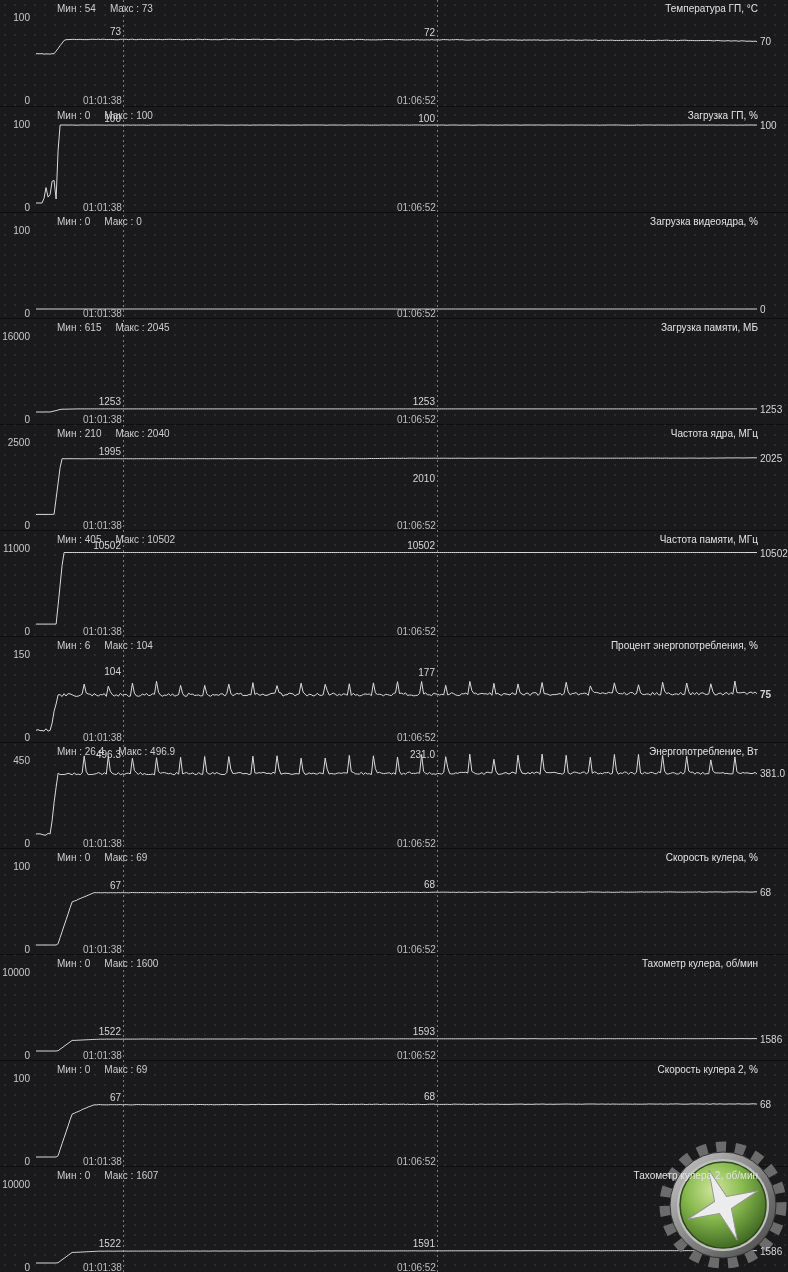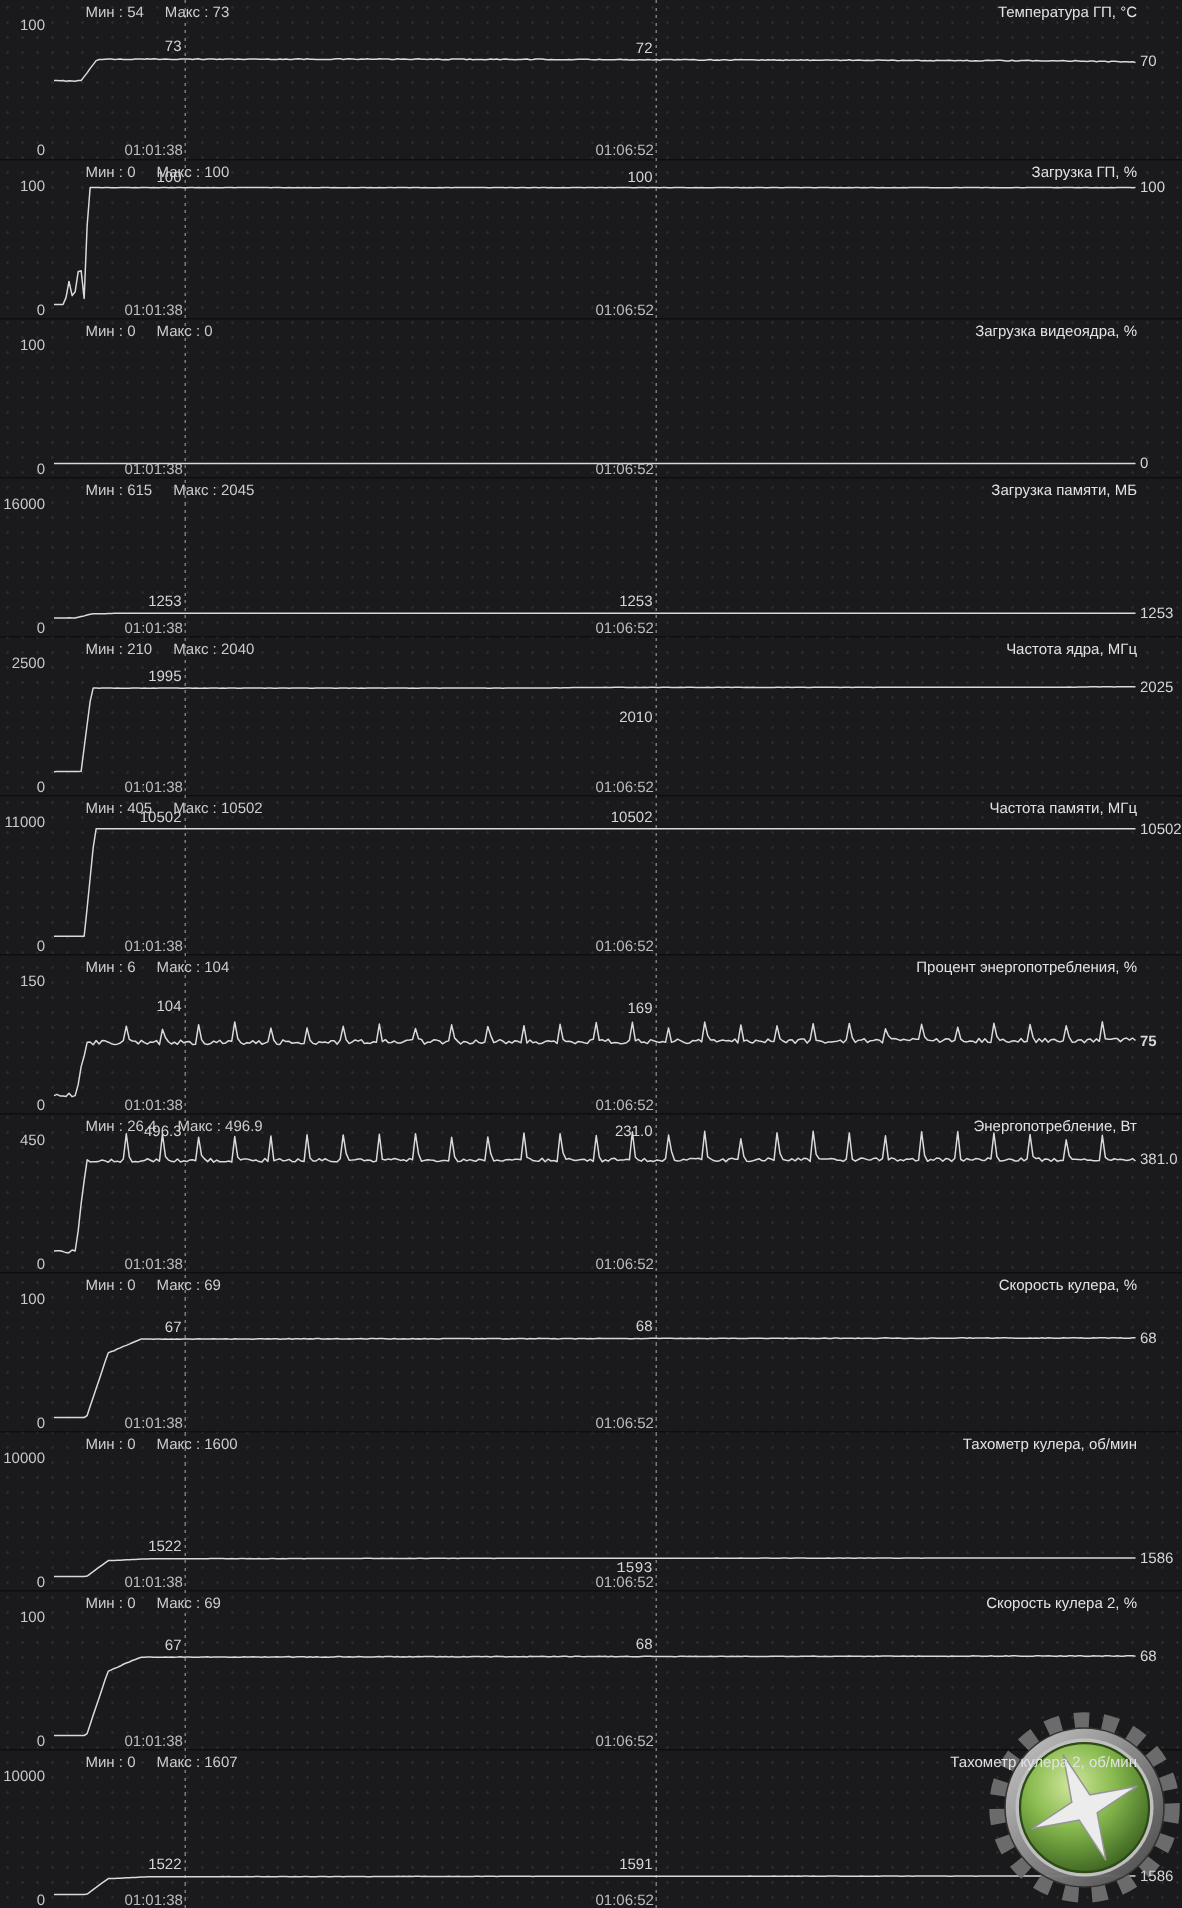--- a/index.html
+++ b/index.html
@@ -146,21 +146,21 @@
       <polyline points="36.0,93.4 38.0,92.6 40.0,93.6 42.0,93.6 44.0,94.0 46.0,91.8 48.1,94.1 50.1,93.4 52.1,86.1 54.1,74.1 56.1,67.0 58.1,57.9 60.1,57.7 62.1,59.5 64.1,56.7 66.1,59.0 68.1,56.6 70.1,56.9 72.2,57.8 74.2,58.8 76.2,59.4 78.2,59.1 80.2,58.3 82.2,56.8 84.2,47.1 86.2,55.9 88.2,57.0 90.2,57.1 92.2,58.9 94.2,56.6 96.3,58.1 98.3,59.0 100.3,57.6 102.3,57.8 104.3,56.7 106.3,59.4 108.3,49.2 110.3,54.7 112.3,57.5 114.3,59.0 116.3,57.8 118.3,59.2 120.4,56.4 122.4,58.2 124.4,57.5 126.4,57.4 128.4,59.3 130.4,59.1 132.4,46.1 134.4,56.1 136.4,58.8 138.4,59.3 140.4,58.7 142.4,57.1 144.5,58.0 146.5,56.5 148.5,58.6 150.5,58.3 152.5,56.8 154.5,57.1 156.5,44.3 158.5,55.3 160.5,58.1 162.5,59.2 164.5,58.1 166.5,58.4 168.6,56.8 170.6,58.6 172.6,56.9 174.6,59.2 176.6,58.4 178.6,57.6 180.6,48.4 182.6,56.5 184.6,59.1 186.6,59.3 188.6,56.2 190.6,57.4 192.7,57.2 194.7,58.5 196.7,58.2 198.7,58.0 200.7,58.9 202.7,58.7 204.7,48.4 206.7,56.5 208.7,58.6 210.7,59.2 212.7,57.5 214.7,58.0 216.8,57.7 218.8,58.4 220.8,56.8 222.8,56.9 224.8,59.1 226.8,56.4 228.8,47.2 230.8,56.2 232.8,58.7 234.8,57.6 236.8,56.3 238.8,57.1 240.9,56.1 242.9,58.7 244.9,58.4 246.9,58.6 248.9,57.5 250.9,57.9 252.9,45.7 254.9,57.4 256.9,56.1 258.9,58.1 260.9,58.0 262.9,57.0 265.0,58.4 267.0,58.3 269.0,57.5 271.0,56.5 273.0,56.3 275.0,56.0 277.0,48.6 279.0,55.5 281.0,56.0 283.0,59.1 285.0,57.8 287.0,57.8 289.1,56.2 291.1,56.4 293.1,57.0 295.1,58.9 297.1,57.5 299.1,56.9 301.1,46.2 303.1,55.1 305.1,57.1 307.1,59.0 309.1,57.3 311.1,57.6 313.2,58.9 315.2,58.5 317.2,56.3 319.2,58.0 321.2,58.5 323.2,57.7 325.2,47.3 327.2,53.4 329.2,58.1 331.2,57.3 333.2,56.1 335.2,57.0 337.3,58.7 339.3,57.2 341.3,58.4 343.3,56.8 345.3,57.2 347.3,58.2 349.3,46.8 351.3,58.4 353.3,56.3 355.3,58.2 357.3,57.6 359.3,58.9 361.4,58.5 363.4,57.4 365.4,56.9 367.4,57.4 369.4,57.0 371.4,58.7 373.4,45.9 375.4,55.9 377.4,57.4 379.4,57.2 381.4,57.7 383.4,58.8 385.5,57.3 387.5,57.6 389.5,58.2 391.5,58.6 393.5,56.3 395.5,55.9 397.5,44.7 399.5,56.5 401.5,56.1 403.5,57.2 405.5,55.8 407.5,58.5 409.6,58.0 411.6,58.1 413.6,58.8 415.6,58.6 417.6,58.2 419.6,56.4 421.6,44.5 423.6,56.9 425.6,55.8 427.6,58.0 429.6,57.7 431.6,58.7 433.7,56.1 435.7,56.8 437.7,57.4 439.7,58.0 441.7,57.3 443.7,57.8 445.7,48.3 447.7,57.9 449.7,57.2 451.7,55.7 453.7,56.7 455.7,57.8 457.8,58.6 459.8,58.3 461.8,56.7 463.8,56.9 465.8,56.0 467.8,57.6 469.8,44.4 471.8,53.4 473.8,56.4 475.8,56.1 477.8,57.6 479.8,56.8 481.9,56.3 483.9,56.9 485.9,56.7 487.9,57.4 489.9,55.7 491.9,58.3 493.9,46.3 495.9,57.0 497.9,56.4 499.9,57.8 501.9,58.3 503.9,56.4 506.0,57.0 508.0,57.4 510.0,58.0 512.0,55.7 514.0,57.2 516.0,57.3 518.0,46.9 520.0,55.5 522.0,57.0 524.0,58.1 526.0,56.3 528.0,56.1 530.1,58.5 532.1,56.1 534.1,55.7 536.1,55.7 538.1,58.4 540.1,56.2 542.1,45.5 544.1,56.5 546.1,56.8 548.1,57.3 550.1,58.4 552.1,57.7 554.2,57.6 556.2,57.4 558.2,57.1 560.2,56.4 562.2,58.2 564.2,56.1 566.2,45.3 568.2,54.8 570.2,57.9 572.2,56.5 574.2,56.3 576.2,55.5 578.3,58.0 580.3,56.8 582.3,56.7 584.3,56.0 586.3,56.5 588.3,58.3 590.3,48.9 592.3,53.5 594.3,55.5 596.3,55.4 598.3,55.9 600.3,56.7 602.4,55.8 604.4,56.3 606.4,56.7 608.4,55.4 610.4,55.8 612.4,55.9 614.4,45.9 616.4,54.1 618.4,56.4 620.4,56.7 622.4,56.8 624.4,55.5 626.5,57.9 628.5,56.7 630.5,55.5 632.5,55.6 634.5,57.4 636.5,56.5 638.5,47.8 640.5,55.7 642.5,57.3 644.5,57.6 646.5,57.0 648.5,57.1 650.6,58.2 652.6,55.3 654.6,57.8 656.6,55.5 658.6,57.8 660.6,58.0 662.6,45.2 664.6,54.0 666.6,56.6 668.6,55.8 670.6,57.3 672.6,57.9 674.7,57.0 676.7,56.9 678.7,57.7 680.7,55.4 682.7,57.7 684.7,57.2 686.7,46.0 688.7,54.5 690.7,58.0 692.7,55.5 694.7,57.5 696.7,55.4 698.8,57.8 700.8,56.1 702.8,55.8 704.8,57.0 706.8,57.6 708.8,56.8 710.8,46.8 712.8,54.4 714.8,57.8 716.8,57.7 718.8,56.3 720.8,56.2 722.9,58.1 724.9,56.0 726.9,55.6 728.9,57.7 730.9,55.6 732.9,57.2 734.9,44.1 736.9,55.5 738.9,55.8 740.9,55.8 742.9,55.4 744.9,55.4 747.0,57.4 749.0,55.6 751.0,55.0 753.0,56.4 755.0,55.0 757.0,56.7"></polyline>
     </svg>
     <div class="hdr">
       <span>Мин : 6</span>
       <span>Макс : 104</span>
     </div>
     <span class="title">Процент энергопотребления, %</span>
     <span class="axis top">150</span>
     <span class="axis bottom">0</span>
     <span class="vlabel l1" style="top: 29px;">104</span>
-    <span class="vlabel l2" style="top: 30px;">169</span>
+    <span class="vlabel l2" style="top: 30px;">177</span>
     <span class="cur" style="top: 52px; font-weight: bold;">75</span>
     <span class="time t1">01:01:38</span>
     <span class="time t2">01:06:52</span>
   </div>
     <div class="panel" style="top: 742px;">
     <svg class="plot" width="788" height="106">
       <polyline points="36.0,91.0 38.0,90.8 40.0,90.9 42.0,91.4 44.0,92.1 46.0,92.1 48.1,90.3 50.1,91.0 52.1,77.8 54.1,59.4 56.1,44.3 58.1,30.2 60.1,31.6 62.1,31.5 64.1,31.5 66.1,31.1 68.1,30.3 70.1,30.9 72.2,31.8 74.2,29.9 76.2,31.5 78.2,31.1 80.2,31.8 82.2,29.7 84.2,12.9 86.2,28.3 88.2,31.7 90.2,31.4 92.2,31.6 94.2,31.0 96.3,30.7 98.3,29.5 100.3,30.5 102.3,31.5 104.3,29.7 106.3,31.1 108.3,12.9 110.3,28.0 112.3,30.4 114.3,31.2 116.3,31.5 118.3,29.7 120.4,31.7 122.4,30.9 124.4,31.4 126.4,30.4 128.4,30.2 130.4,30.8 132.4,15.2 134.4,27.4 136.4,29.6 138.4,31.4 140.4,29.4 142.4,31.8 144.5,30.4 146.5,31.5 148.5,31.5 150.5,31.5 152.5,31.0 154.5,31.7 156.5,14.7 158.5,28.5 160.5,30.3 162.5,29.6 164.5,29.6 166.5,30.2 168.6,30.8 170.6,30.3 172.6,31.4 174.6,31.7 176.6,29.3 178.6,31.3 180.6,14.3 182.6,30.9 184.6,30.1 186.6,29.5 188.6,30.9 190.6,30.7 192.7,29.9 194.7,31.3 196.7,31.5 198.7,29.6 200.7,31.0 202.7,31.4 204.7,13.5 206.7,29.0 208.7,31.0 210.7,31.0 212.7,29.5 214.7,30.8 216.8,29.5 218.8,30.6 220.8,31.4 222.8,31.5 224.8,31.5 226.8,29.5 228.8,13.6 230.8,26.1 232.8,30.5 234.8,30.4 236.8,30.1 238.8,29.6 240.9,29.7 242.9,30.9 244.9,30.4 246.9,30.5 248.9,31.6 250.9,31.0 252.9,13.2 254.9,29.9 256.9,30.3 258.9,29.6 260.9,30.1 262.9,29.3 265.0,29.8 267.0,30.6 269.0,30.1 271.0,31.1 273.0,29.3 275.0,30.3 277.0,12.8 279.0,26.1 281.0,31.2 283.0,30.6 285.0,30.1 287.0,30.4 289.1,30.5 291.1,31.4 293.1,31.2 295.1,30.6 297.1,30.7 299.1,31.0 301.1,15.2 303.1,28.2 305.1,31.3 307.1,31.2 309.1,29.8 311.1,30.9 313.2,30.1 315.2,30.7 317.2,31.2 319.2,29.8 321.2,30.2 323.2,30.9 325.2,15.0 327.2,26.2 329.2,31.0 331.2,30.4 333.2,30.9 335.2,31.0 337.3,30.1 339.3,30.0 341.3,30.4 343.3,29.8 345.3,29.9 347.3,30.1 349.3,12.4 351.3,28.6 353.3,29.4 355.3,30.7 357.3,31.0 359.3,31.1 361.4,29.2 363.4,31.5 365.4,29.7 367.4,31.0 369.4,30.7 371.4,31.5 373.4,12.8 375.4,25.7 377.4,29.9 379.4,29.3 381.4,30.1 383.4,30.6 385.5,30.4 387.5,30.0 389.5,29.8 391.5,31.1 393.5,29.9 395.5,31.2 397.5,14.0 399.5,28.2 401.5,31.5 403.5,30.2 405.5,31.1 407.5,29.5 409.6,29.1 411.6,30.6 413.6,30.3 415.6,30.4 417.6,29.8 419.6,30.2 421.6,11.5 423.6,28.5 425.6,30.3 427.6,31.1 429.6,29.3 431.6,31.3 433.7,30.8 435.7,31.3 437.7,30.4 439.7,30.7 441.7,31.1 443.7,29.4 445.7,13.7 447.7,24.6 449.7,30.5 451.7,31.0 453.7,30.8 455.7,29.8 457.8,30.4 459.8,29.4 461.8,29.4 463.8,29.5 465.8,29.2 467.8,30.1 469.8,11.2 471.8,28.3 473.8,29.6 475.8,30.7 477.8,31.1 479.8,30.8 481.9,29.6 483.9,31.4 485.9,29.6 487.9,29.1 489.9,29.8 491.9,29.8 493.9,16.2 495.9,27.9 497.9,31.2 499.9,31.3 501.9,30.9 503.9,30.2 506.0,29.5 508.0,30.8 510.0,30.8 512.0,29.0 514.0,29.7 516.0,30.6 518.0,12.2 520.0,25.9 522.0,30.0 524.0,30.5 526.0,30.8 528.0,29.5 530.1,30.9 532.1,29.1 534.1,30.5 536.1,29.1 538.1,29.5 540.1,31.3 542.1,11.1 544.1,26.6 546.1,29.5 548.1,29.7 550.1,29.7 552.1,29.6 554.2,29.3 556.2,29.7 558.2,30.5 560.2,30.5 562.2,31.2 564.2,29.8 566.2,12.3 568.2,29.7 570.2,31.1 572.2,30.0 574.2,29.0 576.2,29.4 578.3,30.1 580.3,30.4 582.3,29.3 584.3,29.0 586.3,30.8 588.3,29.4 590.3,14.2 592.3,30.3 594.3,28.9 596.3,29.5 598.3,31.0 600.3,30.1 602.4,30.8 604.4,29.6 606.4,29.8 608.4,29.3 610.4,31.0 612.4,30.4 614.4,11.5 616.4,27.3 618.4,31.2 620.4,29.9 622.4,30.5 624.4,29.0 626.5,29.3 628.5,31.2 630.5,29.4 632.5,29.7 634.5,31.2 636.5,29.1 638.5,11.4 640.5,30.0 642.5,31.0 644.5,29.3 646.5,30.2 648.5,30.4 650.6,29.3 652.6,29.6 654.6,30.5 656.6,30.7 658.6,28.9 660.6,29.7 662.6,12.4 664.6,28.0 666.6,31.0 668.6,30.9 670.6,30.3 672.6,29.6 674.7,30.0 676.7,31.0 678.7,31.0 680.7,29.0 682.7,30.9 684.7,29.6 686.7,13.3 688.7,28.0 690.7,29.4 692.7,29.0 694.7,31.1 696.7,29.6 698.8,29.9 700.8,31.2 702.8,29.4 704.8,31.1 706.8,30.7 708.8,30.6 710.8,16.9 712.8,27.5 714.8,29.9 716.8,29.9 718.8,30.0 720.8,30.1 722.9,29.6 724.9,30.5 726.9,30.3 728.9,30.8 730.9,30.9 732.9,30.7 734.9,13.9 736.9,28.6 738.9,30.1 740.9,30.5 742.9,29.5 744.9,30.1 747.0,29.8 749.0,30.2 751.0,30.6 753.0,30.4 755.0,29.4 757.0,31.0"></polyline>
     </svg>
     <div class="hdr">
       <span>Мин : 26.4</span>
@@ -197,21 +197,21 @@
       <polyline points="36.0,96.0 38.0,96.0 40.0,96.0 42.0,96.0 44.0,96.0 46.0,96.0 48.1,96.0 50.1,96.0 52.1,96.0 54.1,96.0 56.1,96.0 58.1,95.7 60.1,94.2 62.1,92.8 64.1,91.3 66.1,89.8 68.1,88.4 70.1,86.9 72.2,85.4 74.2,85.4 76.2,85.3 78.2,85.2 80.2,85.1 82.2,85.0 84.2,84.9 86.2,84.8 88.2,84.7 90.2,84.6 92.2,84.5 94.2,84.4 96.3,84.3 98.3,84.3 100.3,84.1 102.3,84.2 104.3,84.2 106.3,84.1 108.3,84.1 110.3,84.2 112.3,84.1 114.3,84.1 116.3,84.1 118.3,84.1 120.4,84.2 122.4,84.1 124.4,84.1 126.4,84.1 128.4,84.1 130.4,84.1 132.4,84.1 134.4,84.1 136.4,84.1 138.4,84.1 140.4,84.0 142.4,84.0 144.5,84.0 146.5,84.0 148.5,84.0 150.5,84.1 152.5,84.1 154.5,84.0 156.5,84.1 158.5,84.1 160.5,84.0 162.5,84.0 164.5,84.1 166.5,84.0 168.6,84.1 170.6,84.1 172.6,84.0 174.6,84.1 176.6,84.1 178.6,84.1 180.6,84.0 182.6,84.0 184.6,84.1 186.6,84.1 188.6,84.0 190.6,84.1 192.7,84.0 194.7,84.0 196.7,84.0 198.7,84.0 200.7,84.0 202.7,84.1 204.7,84.0 206.7,84.0 208.7,84.0 210.7,84.0 212.7,84.0 214.7,84.0 216.8,84.0 218.8,84.0 220.8,84.0 222.8,84.0 224.8,84.0 226.8,84.0 228.8,84.0 230.8,84.0 232.8,84.0 234.8,84.0 236.8,84.0 238.8,84.0 240.9,84.0 242.9,83.9 244.9,83.9 246.9,83.9 248.9,84.0 250.9,84.0 252.9,84.0 254.9,83.9 256.9,84.0 258.9,84.0 260.9,83.9 262.9,84.0 265.0,84.0 267.0,84.0 269.0,84.0 271.0,84.0 273.0,83.9 275.0,84.0 277.0,84.0 279.0,83.9 281.0,83.9 283.0,84.0 285.0,84.0 287.0,83.9 289.1,83.9 291.1,83.9 293.1,83.9 295.1,83.9 297.1,83.9 299.1,84.0 301.1,83.9 303.1,83.9 305.1,84.0 307.1,83.9 309.1,83.9 311.1,83.9 313.2,83.9 315.2,83.9 317.2,83.9 319.2,83.9 321.2,83.9 323.2,83.9 325.2,83.9 327.2,83.9 329.2,84.0 331.2,83.9 333.2,83.9 335.2,83.9 337.3,83.9 339.3,83.9 341.3,83.9 343.3,83.9 345.3,83.9 347.3,83.9 349.3,83.9 351.3,83.8 353.3,83.9 355.3,83.8 357.3,83.9 359.3,83.8 361.4,83.8 363.4,83.9 365.4,83.9 367.4,83.9 369.4,83.9 371.4,83.9 373.4,83.9 375.4,83.8 377.4,83.8 379.4,83.9 381.4,83.8 383.4,83.8 385.5,83.8 387.5,83.8 389.5,83.8 391.5,83.8 393.5,83.9 395.5,83.9 397.5,83.9 399.5,83.8 401.5,83.8 403.5,83.8 405.5,83.8 407.5,83.8 409.6,83.9 411.6,83.8 413.6,83.9 415.6,83.8 417.6,83.8 419.6,83.8 421.6,83.8 423.6,83.8 425.6,83.8 427.6,83.8 429.6,83.8 431.6,83.8 433.7,83.8 435.7,83.8 437.7,83.8 439.7,83.8 441.7,83.8 443.7,83.8 445.7,83.8 447.7,83.8 449.7,83.8 451.7,83.8 453.7,83.8 455.7,83.8 457.8,83.8 459.8,83.8 461.8,83.8 463.8,83.8 465.8,83.8 467.8,83.8 469.8,83.8 471.8,83.8 473.8,83.8 475.8,83.8 477.8,83.7 479.8,83.8 481.9,83.8 483.9,83.8 485.9,83.8 487.9,83.8 489.9,83.8 491.9,83.8 493.9,83.7 495.9,83.8 497.9,83.8 499.9,83.8 501.9,83.8 503.9,83.8 506.0,83.8 508.0,83.7 510.0,83.7 512.0,83.7 514.0,83.8 516.0,83.8 518.0,83.8 520.0,83.8 522.0,83.7 524.0,83.7 526.0,83.8 528.0,83.8 530.1,83.7 532.1,83.7 534.1,83.7 536.1,83.7 538.1,83.8 540.1,83.8 542.1,83.8 544.1,83.8 546.1,83.8 548.1,83.8 550.1,83.8 552.1,83.7 554.2,83.8 556.2,83.8 558.2,83.7 560.2,83.7 562.2,83.8 564.2,83.7 566.2,83.7 568.2,83.8 570.2,83.8 572.2,83.7 574.2,83.7 576.2,83.8 578.3,83.7 580.3,83.7 582.3,83.8 584.3,83.7 586.3,83.7 588.3,83.7 590.3,83.7 592.3,83.7 594.3,83.7 596.3,83.8 598.3,83.8 600.3,83.8 602.4,83.7 604.4,83.7 606.4,83.7 608.4,83.7 610.4,83.7 612.4,83.7 614.4,83.8 616.4,83.7 618.4,83.7 620.4,83.7 622.4,83.7 624.4,83.7 626.5,83.7 628.5,83.7 630.5,83.7 632.5,83.7 634.5,83.7 636.5,83.7 638.5,83.7 640.5,83.7 642.5,83.7 644.5,83.7 646.5,83.7 648.5,83.7 650.6,83.7 652.6,83.6 654.6,83.7 656.6,83.7 658.6,83.6 660.6,83.6 662.6,83.6 664.6,83.7 666.6,83.7 668.6,83.7 670.6,83.7 672.6,83.7 674.7,83.7 676.7,83.7 678.7,83.7 680.7,83.7 682.7,83.7 684.7,83.6 686.7,83.7 688.7,83.7 690.7,83.7 692.7,83.7 694.7,83.7 696.7,83.7 698.8,83.7 700.8,83.7 702.8,83.7 704.8,83.6 706.8,83.7 708.8,83.6 710.8,83.6 712.8,83.7 714.8,83.7 716.8,83.6 718.8,83.6 720.8,83.6 722.9,83.6 724.9,83.6 726.9,83.7 728.9,83.6 730.9,83.7 732.9,83.7 734.9,83.6 736.9,83.7 738.9,83.6 740.9,83.6 742.9,83.6 744.9,83.7 747.0,83.6 749.0,83.7 751.0,83.7 753.0,83.6 755.0,83.6 757.0,83.7"></polyline>
     </svg>
     <div class="hdr">
       <span>Мин : 0</span>
       <span>Макс : 1600</span>
     </div>
     <span class="title">Тахометр кулера, об/мин</span>
     <span class="axis top">10000</span>
     <span class="axis bottom">0</span>
     <span class="vlabel l1" style="top: 71px;">1522</span>
-    <span class="vlabel l2" style="top: 86px; font-family: Liberation Mono, monospace;">1593</span>
+    <span class="vlabel l2" style="top: 71px;">1593</span>
     <span class="cur" style="top: 79px;">1586</span>
     <span class="time t1">01:01:38</span>
     <span class="time t2">01:06:52</span>
   </div>
     <div class="panel" style="top: 1060px;">
     <svg class="plot" width="788" height="106">
       <polyline points="36.0,96.0 38.0,96.0 40.0,96.0 42.0,96.0 44.0,96.0 46.0,96.0 48.1,96.0 50.1,96.0 52.1,96.0 54.1,96.0 56.1,96.0 58.1,94.7 60.1,88.6 62.1,82.5 64.1,76.7 66.1,70.8 68.1,64.9 70.1,58.7 72.2,53.1 74.2,52.3 76.2,51.3 78.2,50.6 80.2,49.7 82.2,48.5 84.2,47.7 86.2,47.0 88.2,46.0 90.2,45.3 92.2,44.5 94.2,43.8 96.3,43.9 98.3,43.6 100.3,43.6 102.3,43.8 104.3,43.8 106.3,43.8 108.3,43.9 110.3,43.6 112.3,43.8 114.3,43.6 116.3,43.8 118.3,43.7 120.4,43.5 122.4,43.8 124.4,43.7 126.4,43.6 128.4,43.8 130.4,43.9 132.4,43.9 134.4,43.7 136.4,43.6 138.4,43.5 140.4,43.8 142.4,43.6 144.5,43.6 146.5,43.7 148.5,43.7 150.5,43.7 152.5,43.8 154.5,43.8 156.5,43.7 158.5,43.8 160.5,43.8 162.5,43.5 164.5,43.7 166.5,43.7 168.6,43.5 170.6,43.7 172.6,43.7 174.6,43.8 176.6,43.5 178.6,43.8 180.6,43.7 182.6,43.7 184.6,43.5 186.6,43.7 188.6,43.6 190.6,43.5 192.7,43.4 194.7,43.8 196.7,43.6 198.7,43.5 200.7,43.5 202.7,43.5 204.7,43.8 206.7,43.5 208.7,43.8 210.7,43.5 212.7,43.7 214.7,43.8 216.8,43.6 218.8,43.8 220.8,43.6 222.8,43.7 224.8,43.4 226.8,43.4 228.8,43.7 230.8,43.7 232.8,43.5 234.8,43.7 236.8,43.7 238.8,43.4 240.9,43.5 242.9,43.7 244.9,43.7 246.9,43.7 248.9,43.7 250.9,43.5 252.9,43.4 254.9,43.6 256.9,43.4 258.9,43.3 260.9,43.4 262.9,43.7 265.0,43.3 267.0,43.6 269.0,43.5 271.0,43.7 273.0,43.4 275.0,43.6 277.0,43.5 279.0,43.4 281.0,43.5 283.0,43.4 285.0,43.4 287.0,43.3 289.1,43.4 291.1,43.7 293.1,43.4 295.1,43.5 297.1,43.4 299.1,43.6 301.1,43.4 303.1,43.6 305.1,43.7 307.1,43.6 309.1,43.4 311.1,43.6 313.2,43.5 315.2,43.4 317.2,43.4 319.2,43.3 321.2,43.5 323.2,43.4 325.2,43.3 327.2,43.6 329.2,43.4 331.2,43.2 333.2,43.3 335.2,43.4 337.3,43.6 339.3,43.5 341.3,43.5 343.3,43.4 345.3,43.5 347.3,43.5 349.3,43.3 351.3,43.6 353.3,43.2 355.3,43.4 357.3,43.4 359.3,43.4 361.4,43.2 363.4,43.3 365.4,43.5 367.4,43.5 369.4,43.2 371.4,43.5 373.4,43.3 375.4,43.2 377.4,43.2 379.4,43.5 381.4,43.5 383.4,43.2 385.5,43.2 387.5,43.4 389.5,43.5 391.5,43.3 393.5,43.3 395.5,43.4 397.5,43.4 399.5,43.2 401.5,43.3 403.5,43.1 405.5,43.5 407.5,43.2 409.6,43.5 411.6,43.5 413.6,43.4 415.6,43.4 417.6,43.2 419.6,43.4 421.6,43.5 423.6,43.5 425.6,43.5 427.6,43.3 429.6,43.2 431.6,43.2 433.7,43.1 435.7,43.4 437.7,43.3 439.7,43.4 441.7,43.4 443.7,43.4 445.7,43.3 447.7,43.3 449.7,43.5 451.7,43.4 453.7,43.1 455.7,43.1 457.8,43.3 459.8,43.2 461.8,43.4 463.8,43.1 465.8,43.4 467.8,43.4 469.8,43.4 471.8,43.4 473.8,43.1 475.8,43.4 477.8,43.4 479.8,43.1 481.9,43.1 483.9,43.3 485.9,43.4 487.9,43.2 489.9,43.3 491.9,43.2 493.9,43.3 495.9,43.2 497.9,43.1 499.9,43.4 501.9,43.3 503.9,43.4 506.0,43.3 508.0,43.4 510.0,43.3 512.0,43.3 514.0,43.2 516.0,43.1 518.0,43.2 520.0,43.1 522.0,43.1 524.0,43.3 526.0,43.4 528.0,43.2 530.1,43.3 532.1,43.4 534.1,43.2 536.1,43.1 538.1,43.2 540.1,43.2 542.1,43.0 544.1,43.1 546.1,43.3 548.1,43.3 550.1,43.1 552.1,43.3 554.2,43.3 556.2,43.2 558.2,43.2 560.2,43.2 562.2,43.1 564.2,43.1 566.2,43.0 568.2,43.1 570.2,43.1 572.2,43.2 574.2,43.1 576.2,43.3 578.3,43.1 580.3,43.2 582.3,43.3 584.3,43.0 586.3,43.1 588.3,43.0 590.3,43.0 592.3,43.0 594.3,43.0 596.3,43.1 598.3,43.2 600.3,43.1 602.4,43.0 604.4,43.2 606.4,43.2 608.4,43.0 610.4,43.3 612.4,43.0 614.4,43.1 616.4,43.1 618.4,43.2 620.4,43.2 622.4,43.1 624.4,43.1 626.5,43.1 628.5,43.2 630.5,43.1 632.5,43.3 634.5,43.0 636.5,43.2 638.5,43.2 640.5,43.2 642.5,43.2 644.5,43.1 646.5,43.2 648.5,42.9 650.6,43.0 652.6,43.0 654.6,43.1 656.6,43.1 658.6,43.1 660.6,42.9 662.6,43.2 664.6,43.1 666.6,43.1 668.6,43.2 670.6,42.9 672.6,43.1 674.7,42.9 676.7,42.9 678.7,43.0 680.7,43.1 682.7,43.2 684.7,43.2 686.7,43.2 688.7,43.1 690.7,42.9 692.7,42.9 694.7,43.0 696.7,43.0 698.8,42.9 700.8,43.0 702.8,43.1 704.8,43.1 706.8,42.8 708.8,43.2 710.8,43.2 712.8,42.8 714.8,42.9 716.8,43.2 718.8,42.9 720.8,42.9 722.9,43.1 724.9,43.1 726.9,43.1 728.9,42.9 730.9,43.0 732.9,43.0 734.9,43.1 736.9,42.9 738.9,42.8 740.9,43.0 742.9,43.1 744.9,42.9 747.0,43.1 749.0,43.1 751.0,42.9 753.0,42.8 755.0,42.9 757.0,43.1"></polyline>
     </svg>
     <div class="hdr">
       <span>Мин : 0</span>

